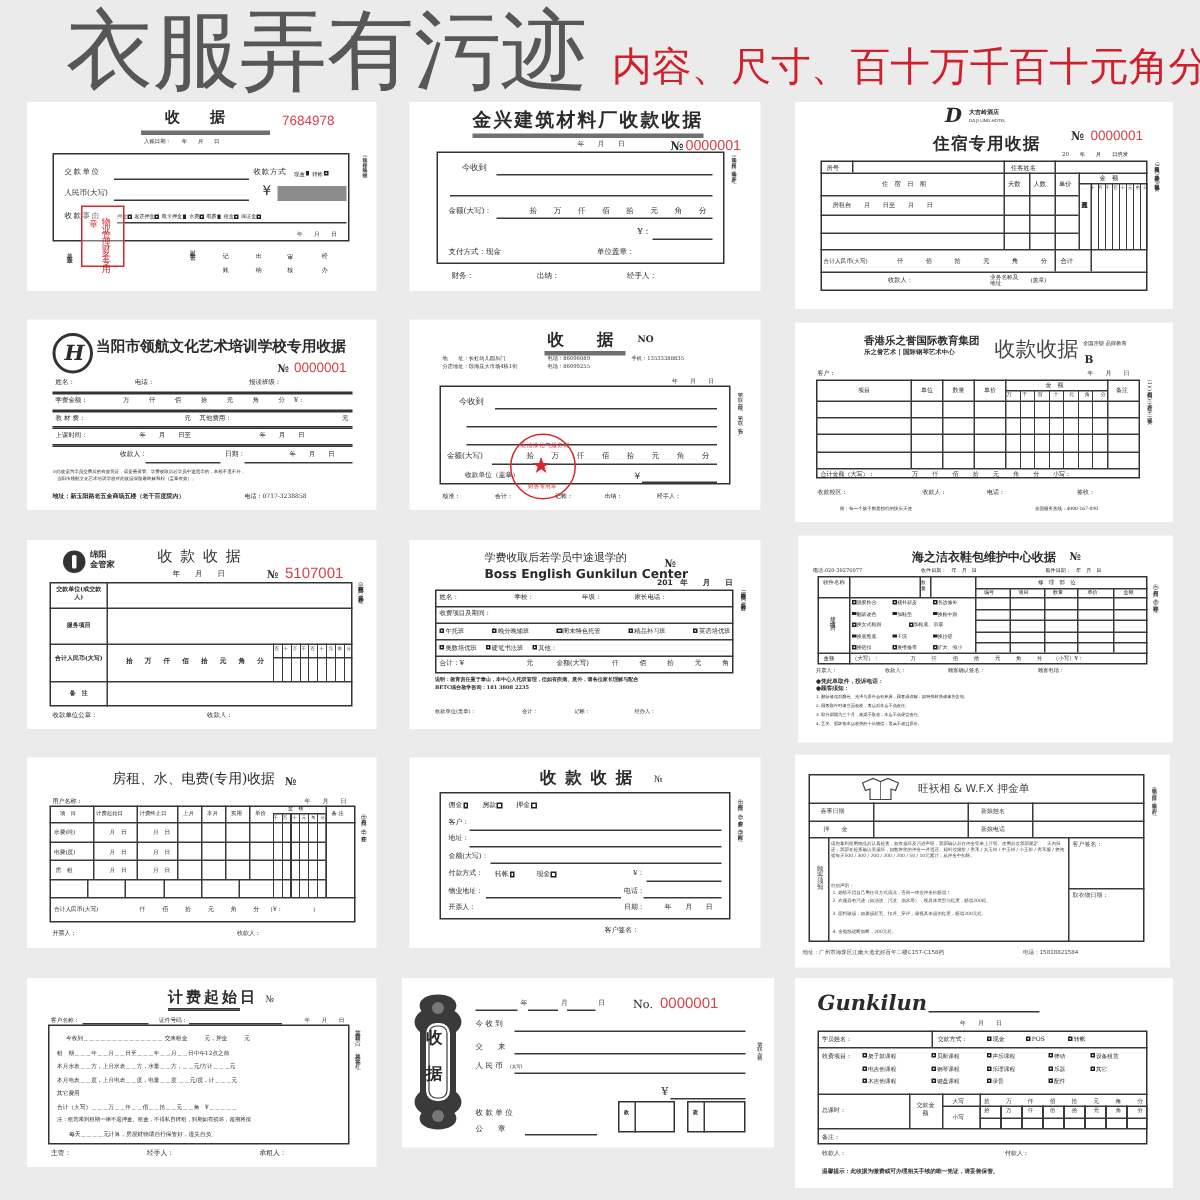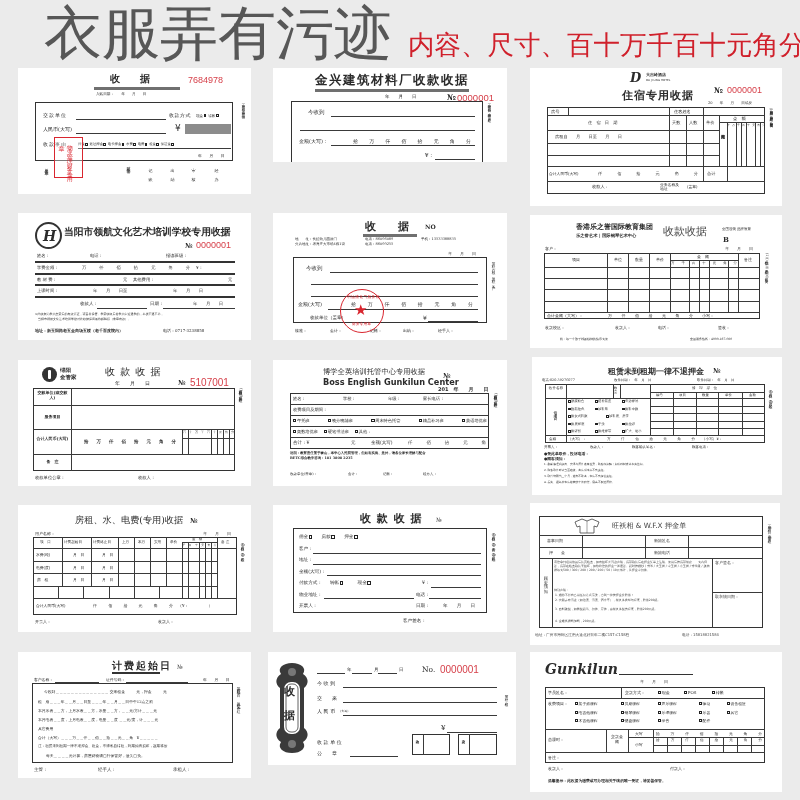--- a/index.html
+++ b/index.html
@@ -66,21 +66,21 @@
   </div>
   <div class="a vt" style="left:26px;top:97px;font-size:4px;letter-spacing:1px">单位盖章</div>
   <div class="a vt" style="left:108px;top:95px;font-size:4px;letter-spacing:1px">财会主管</div>
   <div class="a vt" style="left:130px;top:97px;font-size:4px;letter-spacing:9px">记账</div>
   <div class="a vt" style="left:152px;top:97px;font-size:4px;letter-spacing:9px">出纳</div>
   <div class="a vt" style="left:173px;top:97px;font-size:4px;letter-spacing:9px">审核</div>
   <div class="a vt" style="left:196px;top:97px;font-size:4px;letter-spacing:9px">经办</div>
   <div class="a vt" style="left:223px;top:34px;font-size:3.4px">第一联：存根　第二联：收据</div>
 </div>
 
-<div class="card" style="left:273px;top:68px;width:234px;height:94px">
+<div class="card" style="left:273px;top:68px;width:234px;height:126px">
   <div class="a b" style="left:42px;top:6px;font-size:12.5px;letter-spacing:1.5px">金兴建筑材料厂收款收据</div>
   <div class="bar" style="left:42px;top:21px;width:154px;height:2.5px"></div>
   <div class="a" style="left:112px;top:27px;font-size:4.5px">年　　月　　日</div>
   <div class="a b" style="left:174px;top:25px;font-size:8px">№</div>
   <div class="a red" style="left:184px;top:25px;font-size:9.5px">0000001</div>
   <div class="bx" style="left:18px;top:33px;width:192px;height:75px;border-width:1.4px"></div>
   <div class="a" style="left:35px;top:42px;font-size:5.5px">今收到</div>
   <div class="hl" style="left:58px;top:48px;width:144px"></div>
   <div class="hl" style="left:27px;top:62px;width:175px"></div>
   <div class="a" style="left:26px;top:71px;font-size:5px">金额(大写)：</div>
@@ -203,21 +203,21 @@
     <span class="a" style="left:6px;top:5px;font-size:3.8px;color:#d9262f;letter-spacing:0.3px">石油液化气服务部</span>
     <span class="a star" style="left:13px;top:13px;font-size:15px;color:#d9262f;font-family:'DejaVu Sans',sans-serif"></span>
     <span class="a" style="left:11px;top:32px;font-size:3.8px;color:#d9262f">财务专用章</span>
   </div>
   <div class="a vt" style="left:218px;top:46px;font-size:3.6px;letter-spacing:1.5px">第一联 存根　第二联 客户</div>
 </div>
 
 <div class="card" style="left:530px;top:215px;width:252px;height:133px">
   <div class="a b sans" style="left:46px;top:9px;font-size:7px">香港乐之誉国际教育集团</div>
   <div class="a b sans" style="left:46px;top:19px;font-size:4.3px">乐之誉艺术 | 国际钢琴艺术中心</div>
-  <div class="a sans" style="left:133px;top:11px;font-size:11px;color:#444">收款收据</div>
+  <div class="a sans" style="left:133px;top:11px;font-size:14px;color:#444">收款收据</div>
   <div class="a" style="left:192px;top:13px;font-size:3.5px">全国连锁 品牌教育</div>
   <div class="a b" style="left:193px;top:21px;font-size:7px">B</div>
   <div class="a" style="left:15px;top:32px;font-size:4px">客户：</div>
   <div class="a" style="left:195px;top:32px;font-size:4px">年　　月　　日</div>
   <div class="bx" style="left:14px;top:38px;width:216px;height:66px"></div>
   <div class="hl" style="left:140px;top:45px;width:68px"></div>
   <div class="hl" style="left:14px;top:52px;width:216px"></div>
   <div class="hl" style="left:14px;top:63px;width:216px"></div>
   <div class="hl" style="left:14px;top:74px;width:216px"></div>
   <div class="hl" style="left:14px;top:86px;width:216px"></div>
@@ -269,21 +269,21 @@
   <div class="a b" style="left:18px;top:55px;width:33px;font-size:4px;text-align:center">服务项目</div>
   <div class="a b" style="left:18px;top:77px;width:33px;font-size:4px;white-space:normal;text-align:center;line-height:1.2">合计人民币(大写)</div>
   <div class="a b" style="left:18px;top:100px;width:33px;font-size:4px;text-align:center">备　注</div>
   <div class="a b j" style="left:66px;top:80px;width:92px;font-size:4.5px">拾万仟佰拾元角分</div>
   <div class="a" style="left:17px;top:116px;font-size:4.3px">收款单位公章：</div>
   <div class="a" style="left:120px;top:116px;font-size:4.3px">收款人：</div>
   <div class="a vt" style="left:220px;top:28px;font-size:3.6px">第一联存根(白)　第二联客户(红)</div>
 </div>
 
 <div class="card" style="left:273px;top:360px;width:234px;height:126px">
-  <div class="a" style="left:50px;top:8px;font-size:7.3px">博学全英培训托管中心专用收据</div>
+  <div class="a" style="left:50px;top:8px;font-size:7.3px">学费收取后若学员中途退学的</div>
   <div class="a b sans" style="left:50px;top:18px;font-size:8.2px">Boss English Gunkilun Center</div>
   <div class="a b" style="left:170px;top:12px;font-size:7px">№</div>
   <div class="a b sans" style="left:165px;top:27px;font-size:5px">201　年　　月　　日</div>
   <div class="bx" style="left:17px;top:33px;width:199px;height:56px;border-width:1.2px"></div>
   <div class="hl" style="left:17px;top:44px;width:199px"></div>
   <div class="hl" style="left:17px;top:55px;width:199px"></div>
   <div class="hl" style="left:17px;top:66px;width:199px"></div>
   <div class="hl" style="left:17px;top:77px;width:199px"></div>
   <div class="a" style="left:20px;top:37px;font-size:4.3px">姓名：</div>
   <div class="a" style="left:70px;top:37px;font-size:4.3px">学校：</div>
@@ -309,21 +309,21 @@
   <div class="a b" style="left:17px;top:92px;font-size:3.4px">说明：教育责任重于泰山，本中心入托双管理，但如有疾病、意外，请各位家长理解与配合</div>
   <div class="a b" style="left:17px;top:97px;font-size:3.4px">BETC综合教学咨询：181 3808 2235</div>
   <div class="a" style="left:17px;top:113px;font-size:3.5px">收款单位(盖章)：</div>
   <div class="a" style="left:75px;top:113px;font-size:3.5px">会计：</div>
   <div class="a" style="left:110px;top:113px;font-size:3.5px">记帐：</div>
   <div class="a" style="left:150px;top:113px;font-size:3.5px">经办人：</div>
   <div class="a vt" style="left:220px;top:33px;font-size:3.6px">第一联存根(白)　第二联客户(红)</div>
 </div>
 
 <div class="card" style="left:532px;top:357px;width:250px;height:138px">
-  <div class="a b" style="left:76px;top:10px;font-size:8px">租赁未到租期一律不退押金</div>
+  <div class="a b" style="left:76px;top:10px;font-size:8px">海之洁衣鞋包维护中心收据</div>
   <div class="a b" style="left:181px;top:10px;font-size:7px">№</div>
   <div class="a" style="left:10px;top:22px;font-size:3.4px">电话:020-39276077</div>
   <div class="a" style="left:82px;top:22px;font-size:3.4px">收件日期：　年　月　日</div>
   <div class="a" style="left:165px;top:22px;font-size:3.4px">取件日期：　年　月　日</div>
   <div class="bx" style="left:13px;top:27px;width:220px;height:59px"></div>
   <div class="vl" style="left:34px;top:27px;height:59px"></div>
   <div class="vl" style="left:81px;top:27px;height:14px"></div>
   <div class="vl" style="left:88px;top:27px;height:14px"></div>
   <div class="vl" style="left:118px;top:27px;height:51px"></div>
   <div class="hl" style="left:118px;top:35px;width:115px"></div>

